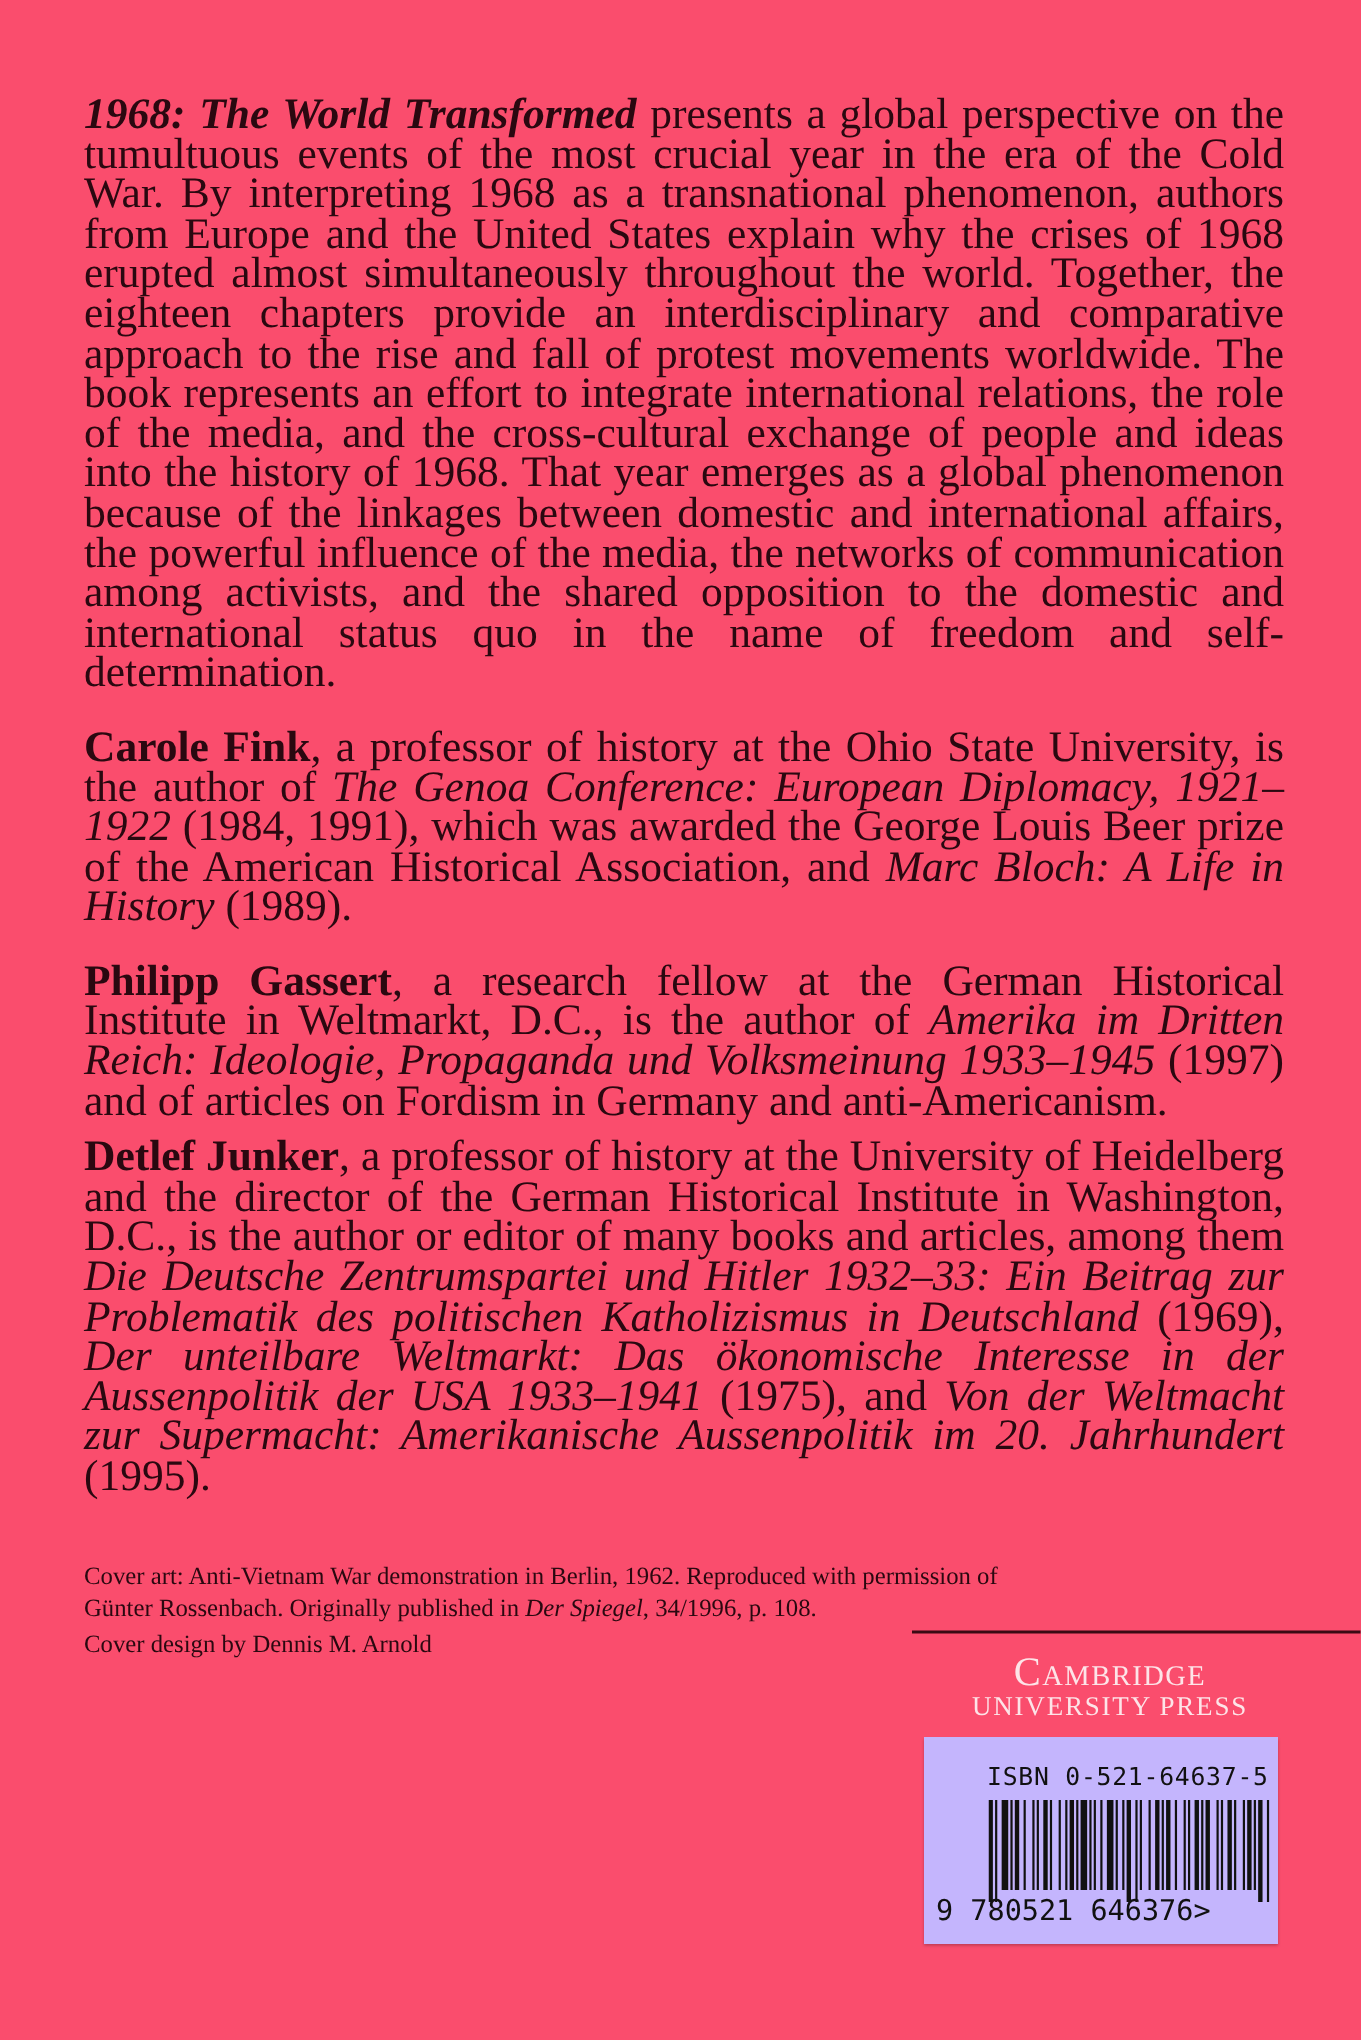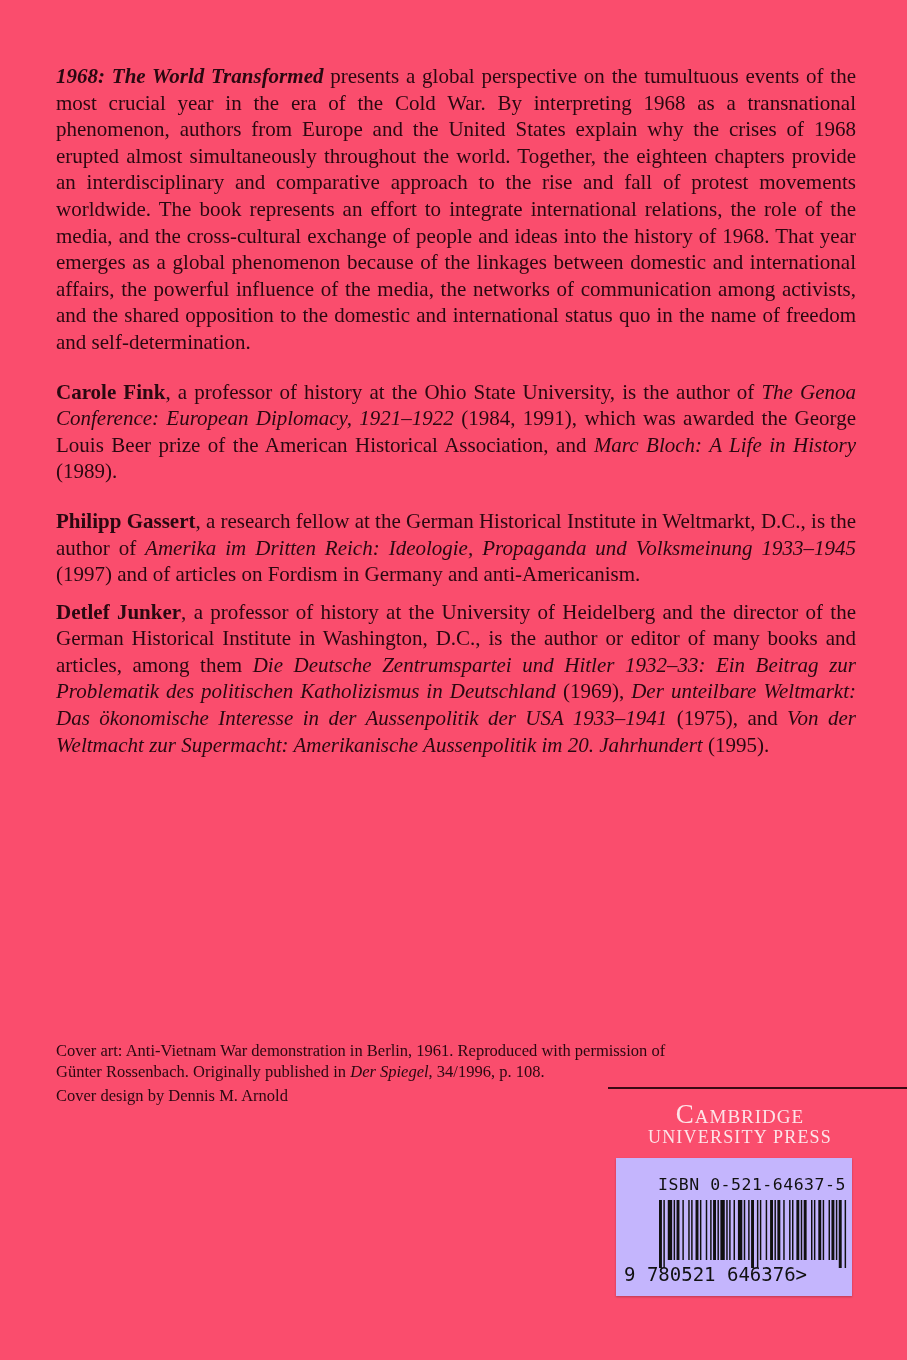--- a/index.html
+++ b/index.html
@@ -5,21 +5,21 @@
     html, body { margin: 0; padding: 0; }
     body {
       width: 907px; height: 1360px; overflow: hidden;
       background: #fa4d6d;
       font-family: "Liberation Serif", serif;
       color: #2a0810;
       position: relative;
     }
     .text-block {
       position: absolute; left: 56px; top: 63px; width: 800px;
-      font-size: 21px; line-height: 26.6px;
+      font-size: 29px; line-height: 26.6px;
       text-align: justify;
     }
     .para { margin: 0; }
     .para + .para { margin-top: 20px; }
     .para.tight { margin-top: 11px !important; }
     .bold { font-weight: bold; }
     .it { font-style: italic; text-align: right; }
     .bi { font-weight: bold; font-style: italic; }
     .credits {
       position: absolute; left: 56px; top: 1041px; width: 640px;
@@ -62,21 +62,21 @@
   <p class="para"><span class="bi">1968: The World Transformed</span><span> presents a global perspective on the tumultuous events of the most crucial year in the era of the Cold War. By interpreting 1968 as a transnational phenomenon, authors from Europe and the United States explain why the crises of 1968 erupted almost simultaneously throughout the world. Together, the eighteen chapters provide an interdisciplinary and comparative approach to the rise and fall of protest movements worldwide. The book represents an effort to integrate international relations, the role of the media, and the cross-cultural exchange of people and ideas into the history of 1968. That year emerges as a global phenomenon because of the linkages between domestic and international affairs, the powerful influence of the media, the networks of communication among activists, and the shared opposition to the domestic and international status quo in the name of freedom and self-determination.</span></p>
 
   <p class="para" style="margin-top:23px"><span class="bold">Carole Fink</span><span class="parts"><span>, a professor of history at the Ohio State University, is the author of </span><span class="it">The Genoa Conference: European Diplomacy, 1921–1922</span><span> (1984, 1991), which was awarded the George Louis Beer prize of the American Historical Association, and </span><span class="it">Marc Bloch: A Life in History</span><span> (1989).</span></span></p>
 
   <p class="para" style="margin-top:23px"><span class="bold">Philipp Gassert</span><span class="parts"><span>, a research fellow at the German Historical Institute in Weltmarkt, D.C., is the author of </span><span class="it">Amerika im Dritten Reich: Ideologie, Propaganda und Volksmeinung 1933–1945</span><span> (1997) and of articles on Fordism in Germany and anti-Americanism.</span></span></p>
 
   <p class="para tight"><span class="bold">Detlef Junker</span><span class="parts"><span>, a professor of history at the University of Heidelberg and the director of the German Historical Institute in Washington, D.C., is the author or editor of many books and articles, among them </span><span class="it">Die Deutsche Zentrumspartei und Hitler 1932–33: Ein Beitrag zur Problematik des politischen Katholizismus in Deutschland</span><span> (1969), </span><span class="it">Der unteilbare Weltmarkt: Das ökonomische Interesse in der Aussenpolitik der USA 1933–1941</span><span> (1975), and </span><span class="it">Von der Weltmacht zur Supermacht: Amerikanische Aussenpolitik im 20. Jahrhundert</span><span> (1995).</span></span></p>
 </div>
 
 <div class="credits">
-  <p><span>Cover art: Anti-Vietnam War demonstration in Berlin, 1961. Reproduced with permission of Günter Rossenbach. Originally published in </span><span class="it">Der Spiegel</span><span>, 34/1996, p. 108.</span></p>
+  <p><span>Cover art: Anti-Vietnam War demonstration in Berlin, 1962. Reproduced with permission of Günter Rossenbach. Originally published in </span><span class="it">Der Spiegel</span><span>, 34/1996, p. 108.</span></p>
   <p class="design">Cover design by Dennis M. Arnold</p>
 </div>
 
 <div class="publisher"></div>
 <div class="pub-name">
   <div class="pub-line1">Cambridge</div>
   <div class="pub-line2">UNIVERSITY PRESS</div>
 </div>
 
 <div class="barcode-box">

